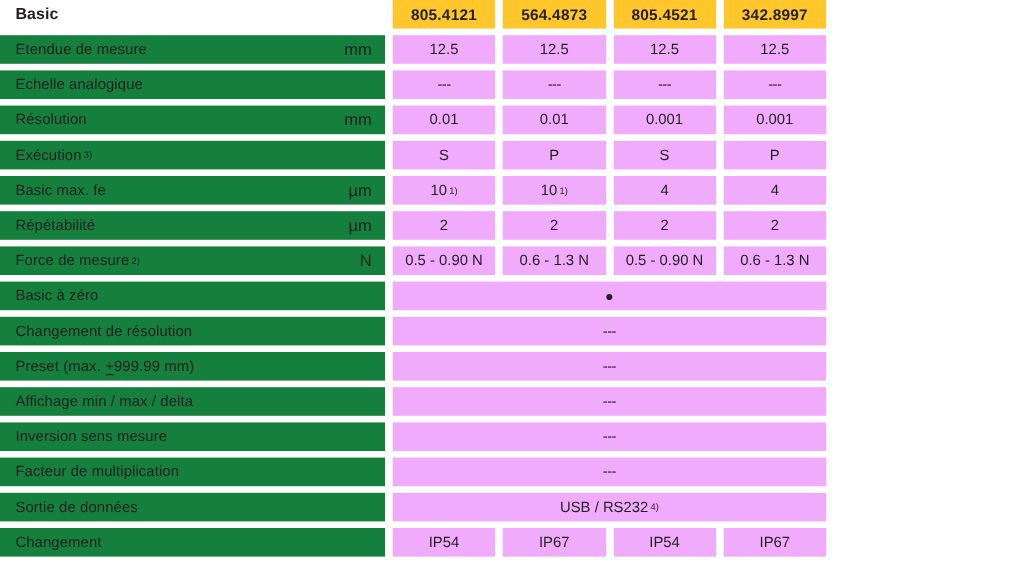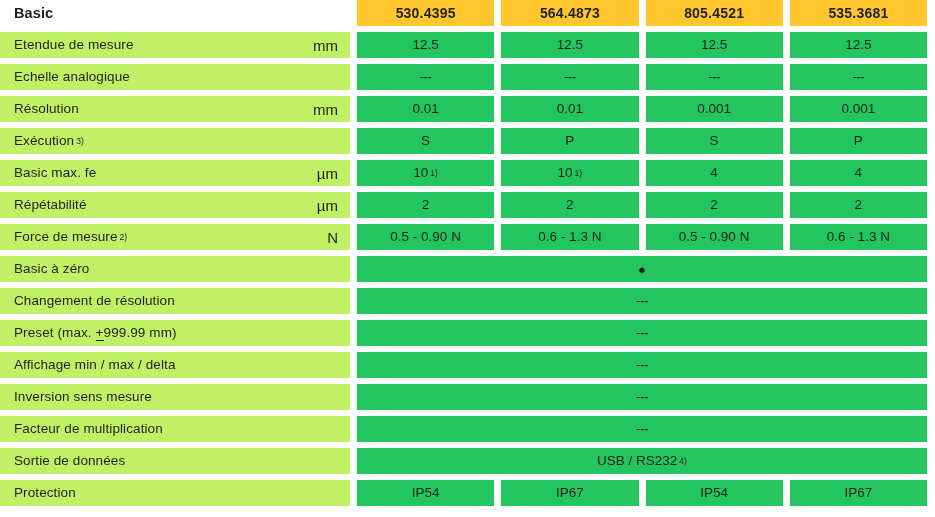--- a/index.html
+++ b/index.html
@@ -10,38 +10,38 @@
   body {
     width: 935px;
     height: 517px;
     font-family: "Liberation Sans", sans-serif;
     color: #231f20;
     overflow: hidden;
   }
 
   .spec-table {
     position: relative;
-    width: 927px;
+    width: 751px;
     height: 517px;
     box-sizing: border-box;
     padding: 0;
   }
 
   .row {
     display: flex;
     align-items: stretch;
     height: 26px;
     margin-bottom: 6px;
   }
 
   
   .label-cell {
     width: 350px;
     flex: 0 0 350px;
-    background: #bef264;
+    background: #15803d;
     display: flex;
     align-items: center;
     box-sizing: border-box;
     padding: 0 12px 0 14px;
   }
   .label-cell.plain {
     background: #ffffff;
   }
   .label-text {
     font-size: 13.5px;
@@ -71,21 +71,21 @@
   }
 
   
   .data-area {
     display: flex;
     flex: 1 1 auto;
     margin-left: 7px;
   }
   .data-cell {
     flex: 1 1 0;
-    background: #22c55e;
+    background: #f0abfc;
     display: flex;
     align-items: center;
     justify-content: center;
     font-size: 13.5px;
     line-height: 1;
     white-space: nowrap;
     box-sizing: border-box;
   }
   .data-cell + .data-cell {
     margin-left: 7px;
@@ -111,24 +111,24 @@
 </head>
 <body>
 
 <div class="spec-table">
 
   <div class="row">
     <div class="label-cell plain">
       <span class="label-text bold">Basic</span>
     </div>
     <div class="data-area">
-      <div class="data-cell header">530.4395</div>
+      <div class="data-cell header">805.4121</div>
       <div class="data-cell header">564.4873</div>
       <div class="data-cell header">805.4521</div>
-      <div class="data-cell header">535.3681</div>
+      <div class="data-cell header">342.8997</div>
     </div>
   </div>
 
   <div id="rows-container">
       <div class="row">
         <div class="label-cell">
           <span class="label-text">Etendue de mesure</span>
           <span class="unit-text">mm</span>
         </div>
         <div class="data-area">
@@ -334,21 +334,21 @@
         </div>
         <div class="data-area">
           <div class="data-cell merged">
             <span>USB / RS232</span>
             <span class="sup">4)</span>
           </div>
         </div>
       </div>
       <div class="row">
         <div class="label-cell">
-          <span class="label-text">Protection</span>
+          <span class="label-text">Changement</span>
         </div>
         <div class="data-area">
           <div class="data-cell">
             <span>IP54</span>
           </div>
           <div class="data-cell">
             <span>IP67</span>
           </div>
           <div class="data-cell">
             <span>IP54</span>

